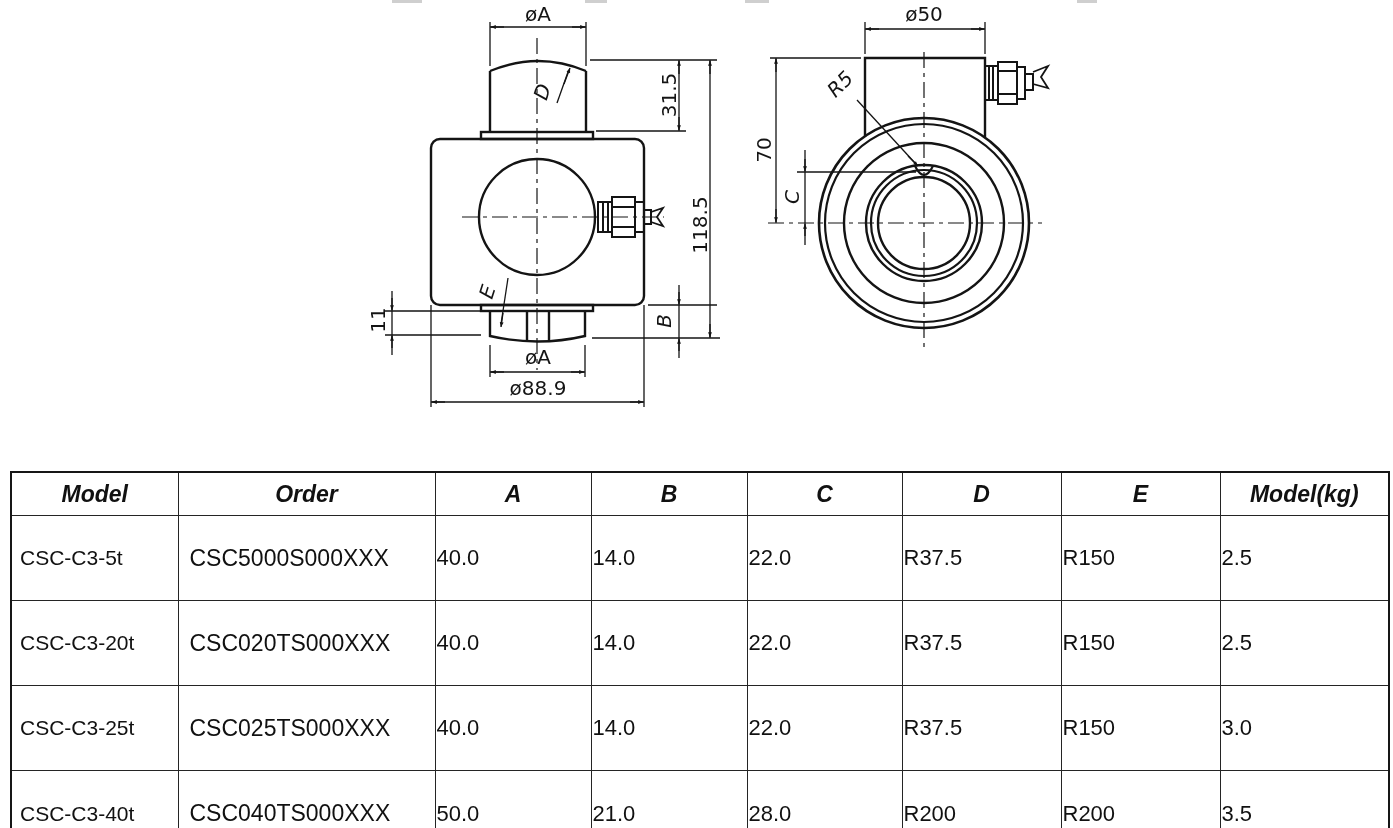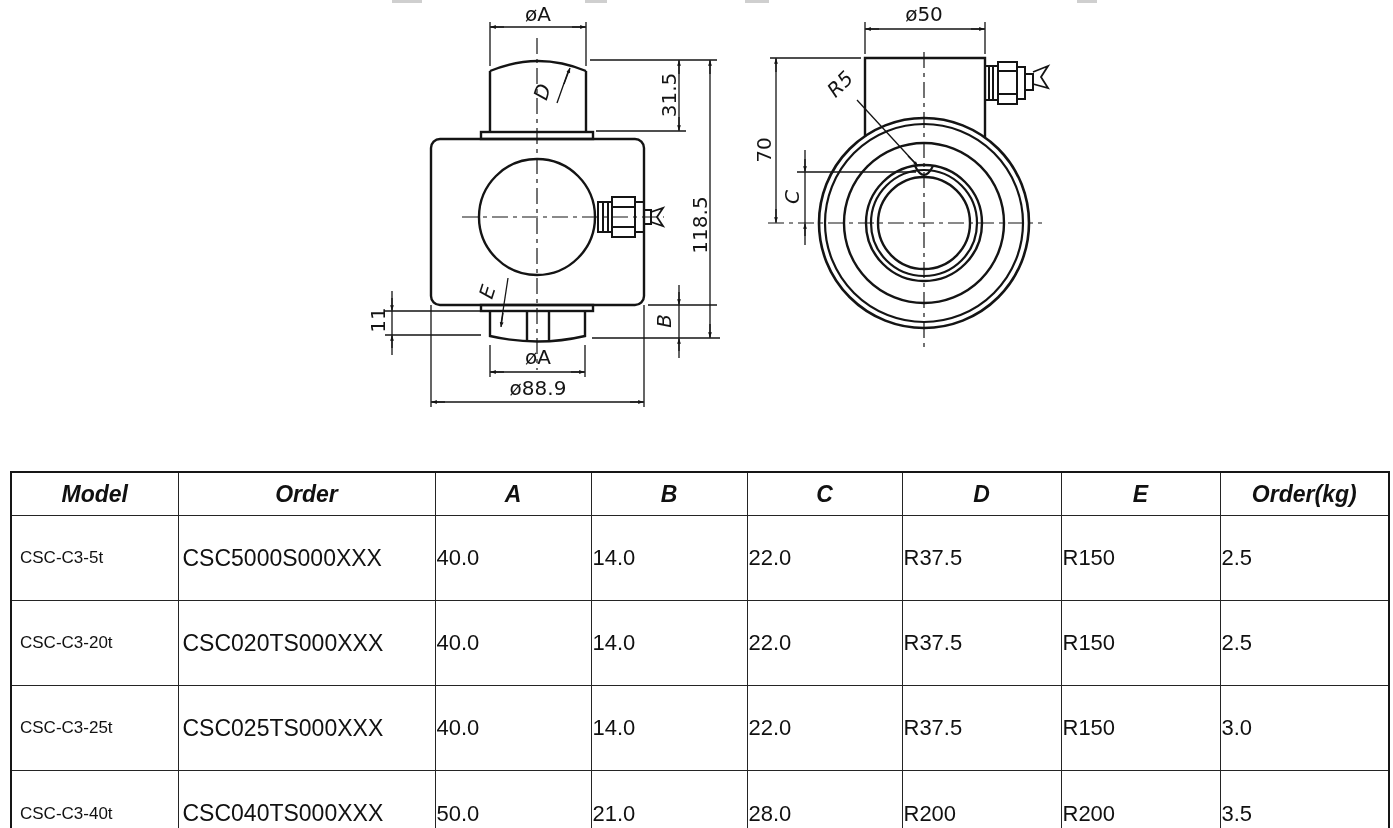--- a/index.html
+++ b/index.html
@@ -6,22 +6,22 @@
   body{width:1393px;height:828px;position:relative;font-family:"Liberation Sans",sans-serif;color:#111;}
   svg text{font-family:"DejaVu Sans",sans-serif;fill:#141414;}
   .dimtxt{font-size:20px;}
   .dimtxt-i{font-size:20px;font-style:italic;}
   #drawing{position:absolute;left:0;top:0;}
   #spec-table{position:absolute;left:10px;top:471px;width:1378px;height:387px;
     border-collapse:collapse;table-layout:fixed;border:2.5px solid #161616;}
   #spec-table th,#spec-table td{border:1.6px solid #242424;overflow:hidden;white-space:nowrap;}
   #spec-table th{font-weight:bold;font-style:italic;font-size:23px;text-align:center;height:40px;}
   #spec-table td{font-size:22px;text-align:left;}
-  #spec-table td.c0{text-align:left;padding-left:8px;font-size:17px;}
-  #spec-table td.c1{text-align:left;padding-left:4px;font-size:23px;}
+  #spec-table td.c0{text-align:left;padding-left:8px;font-size:21px;}
+  #spec-table td.c1{text-align:left;padding-left:11px;font-size:23px;}
 </style>
 </head>
 <body>
 
 <svg id="drawing" width="1393" height="460" viewBox="0 0 1393 460">
   <defs>
     <marker id="arr" viewBox="0 0 10 10" refX="9.6" refY="5" markerWidth="14" markerHeight="5" markerUnits="userSpaceOnUse" orient="auto">
       <path d="M0,1.2 L10,5 L0,8.8 Z" fill="#141414"></path>
     </marker>
   </defs>
@@ -190,21 +190,21 @@
   </colgroup>
   <thead>
     <tr>
         <th>Model</th>
         <th>Order</th>
         <th>A</th>
         <th>B</th>
         <th>C</th>
         <th>D</th>
         <th>E</th>
-        <th>Order(kg)</th>
+        <th>Model(kg)</th>
       </tr>
   </thead>
   <tbody>
       <tr>
         <td class="c0">CSC-C3-5t</td>
         <td class="c1">CSC5000S000XXX</td>
         <td>40.0</td>
         <td>14.0</td>
         <td>22.0</td>
         <td>R37.5</td>

